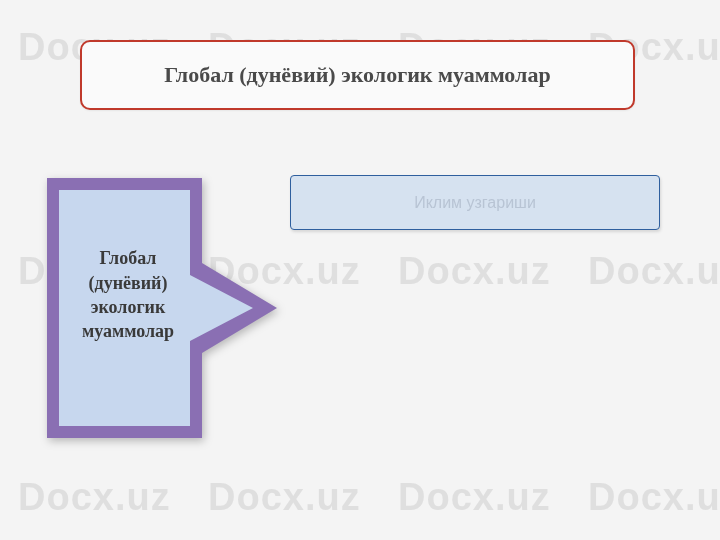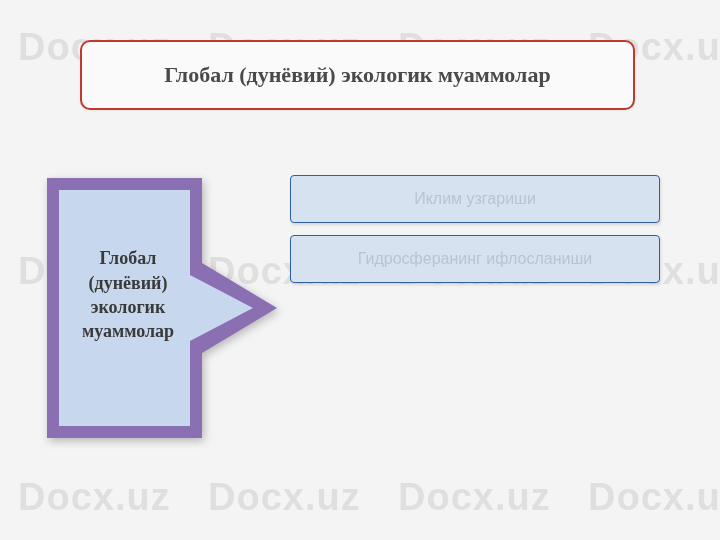--- a/index.html
+++ b/index.html
@@ -72,21 +72,21 @@
     .items {
       position: absolute;
       left: 290px;
       top: 175px;
       width: 370px;
       display: flex;
       flex-direction: column;
       gap: 12px;
     }
     .item-box {
-      height: 48px;
+      height: 55px;
       background: #d6e2f0;
       border: 1.5px solid #2f5f9e;
       border-radius: 4px;
       display: flex;
       align-items: center;
       justify-content: center;
       font-family: Arial, sans-serif;
       font-size: 16px;
       color: #4a4a4a;
       box-shadow: 1px 2px 3px rgba(0,0,0,0.12);
@@ -121,14 +121,13 @@
   <svg viewBox="0 0 230 260">
     <path d="M 0 0 L 155 0 L 155 85 L 230 130 L 155 175 L 155 260 L 0 260 Z" fill="#8a6fb3"></path>
     <path d="M 12 12 L 143 12 L 143 97 L 206 130 L 143 163 L 143 248 L 12 248 Z" fill="#c7d7ee"></path>
   </svg>
 </div>
 
 <div class="arrow-label">Глобал (дунёвий) экологик муаммолар</div>
 
 <div class="items">
   <div class="item-box light">Иклим узгариши</div>
-  <div class="item-box light">Гидросферанинг ифлосланиши</div>
 </div>
 
 </body></html>

